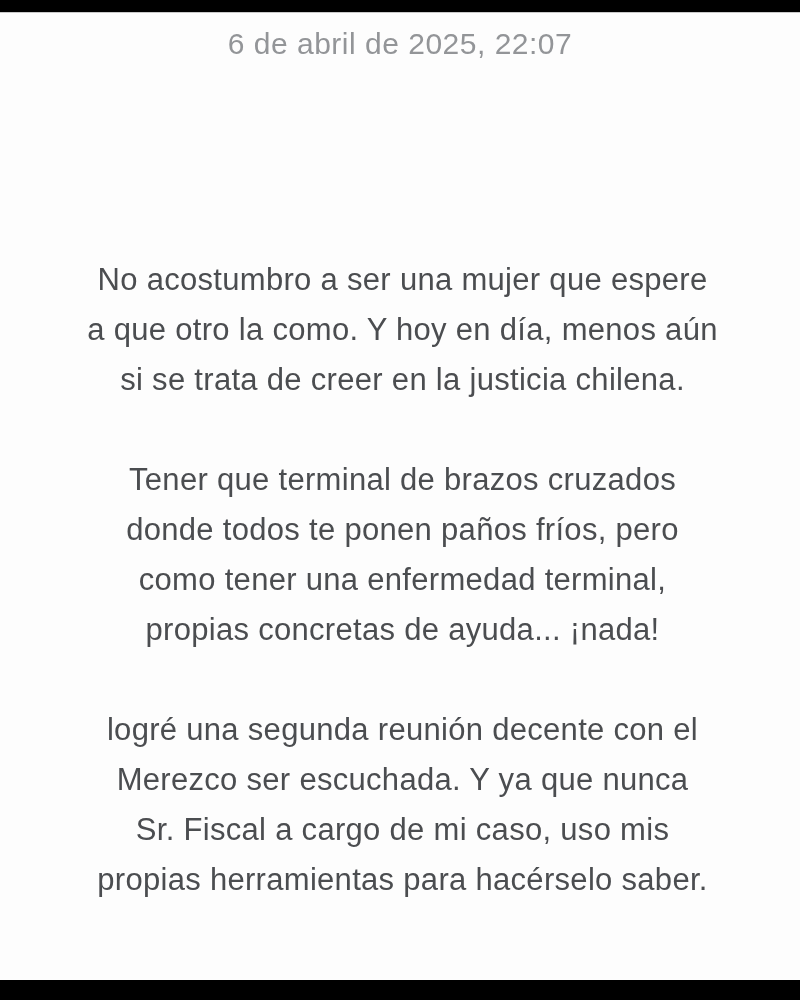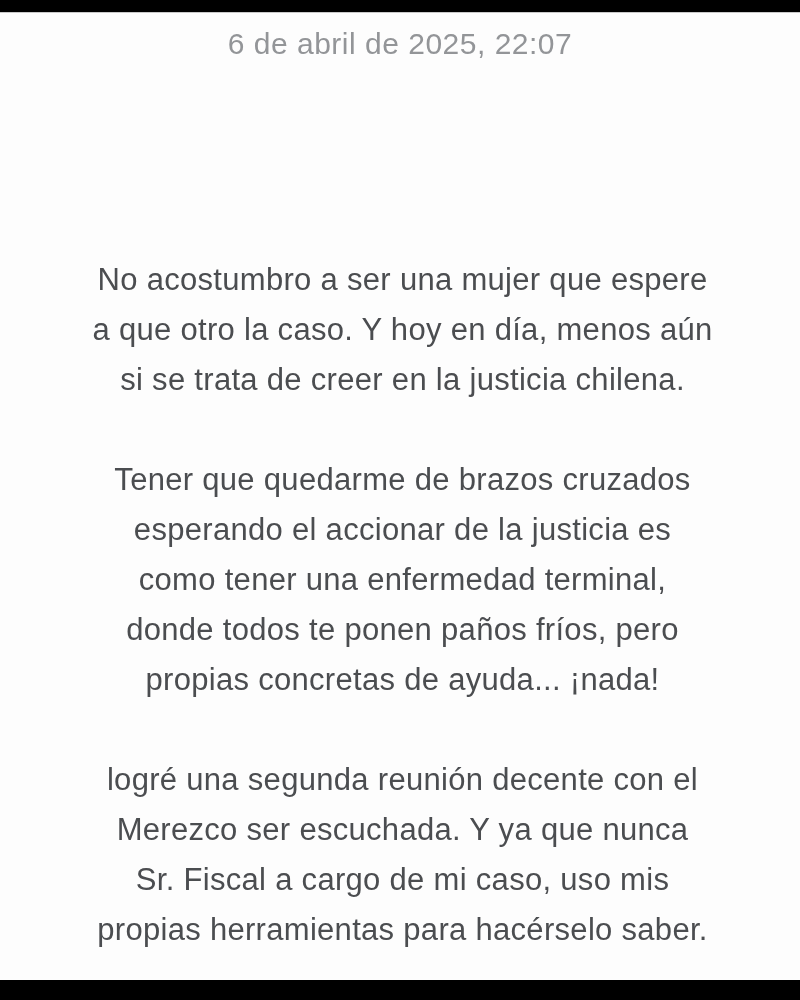--- a/index.html
+++ b/index.html
@@ -58,29 +58,28 @@
 <div class="screen">
 
   <div class="letterbox top"></div>
 
   <div class="note-date">6 de abril de 2025, 22:07</div>
 
   <div class="note-body">
 
     <p class="note-paragraph">
       <span class="text-line">No acostumbro a ser una mujer que espere</span>
-      <span class="text-line">a que otro la caso. Y hoy en día, menos aún</span>
+      <span class="text-line">a que otro la como. Y hoy en día, menos aún</span>
       <span class="text-line">si se trata de creer en la justicia chilena.</span>
     </p>
 
     <p class="note-paragraph">
-      <span class="text-line">Tener que quedarme de brazos cruzados</span>
-      <span class="text-line">esperando el accionar de la justicia es</span>
+      <span class="text-line">Tener que terminal de brazos cruzados</span>
+      <span class="text-line">donde todos te ponen paños fríos, pero</span>
       <span class="text-line">como tener una enfermedad terminal,</span>
-      <span class="text-line">donde todos te ponen paños fríos, pero</span>
       <span class="text-line">propias concretas de ayuda... ¡nada!</span>
     </p>
 
     <p class="note-paragraph">
       <span class="text-line">logré una segunda reunión decente con el</span>
       <span class="text-line">Merezco ser escuchada. Y ya que nunca</span>
       <span class="text-line">Sr. Fiscal a cargo de mi caso, uso mis</span>
       <span class="text-line">propias herramientas para hacérselo saber.</span>
     </p>
 

